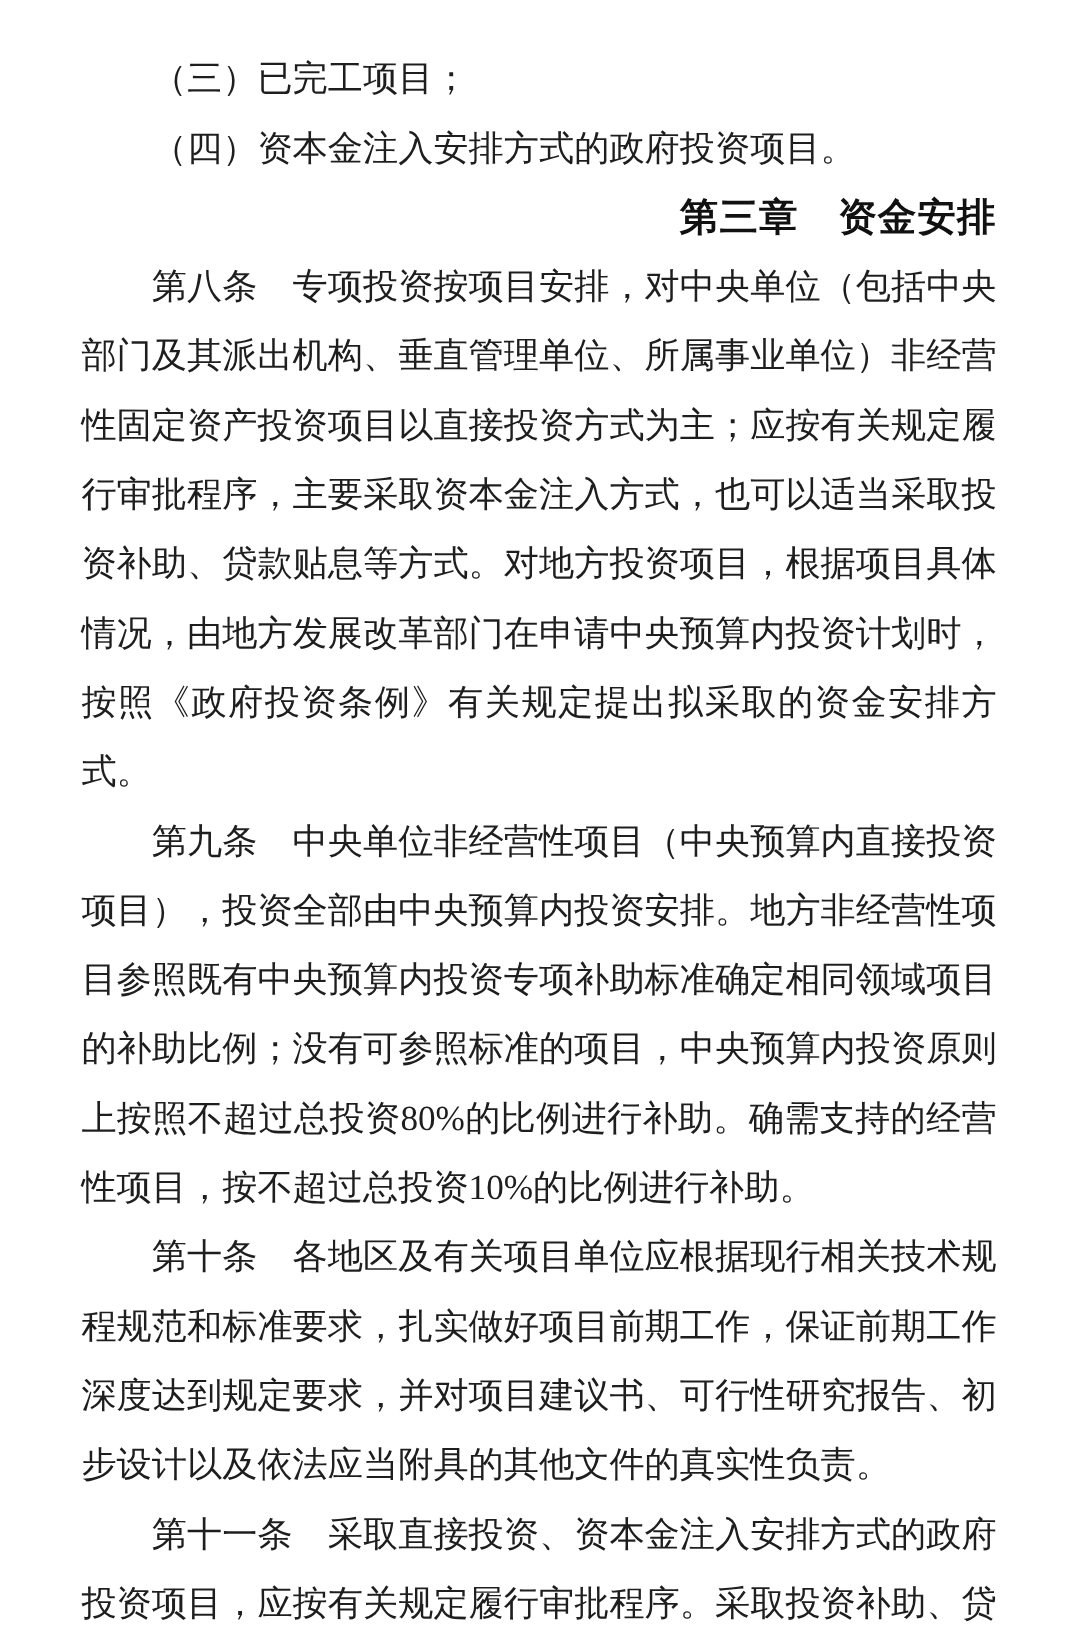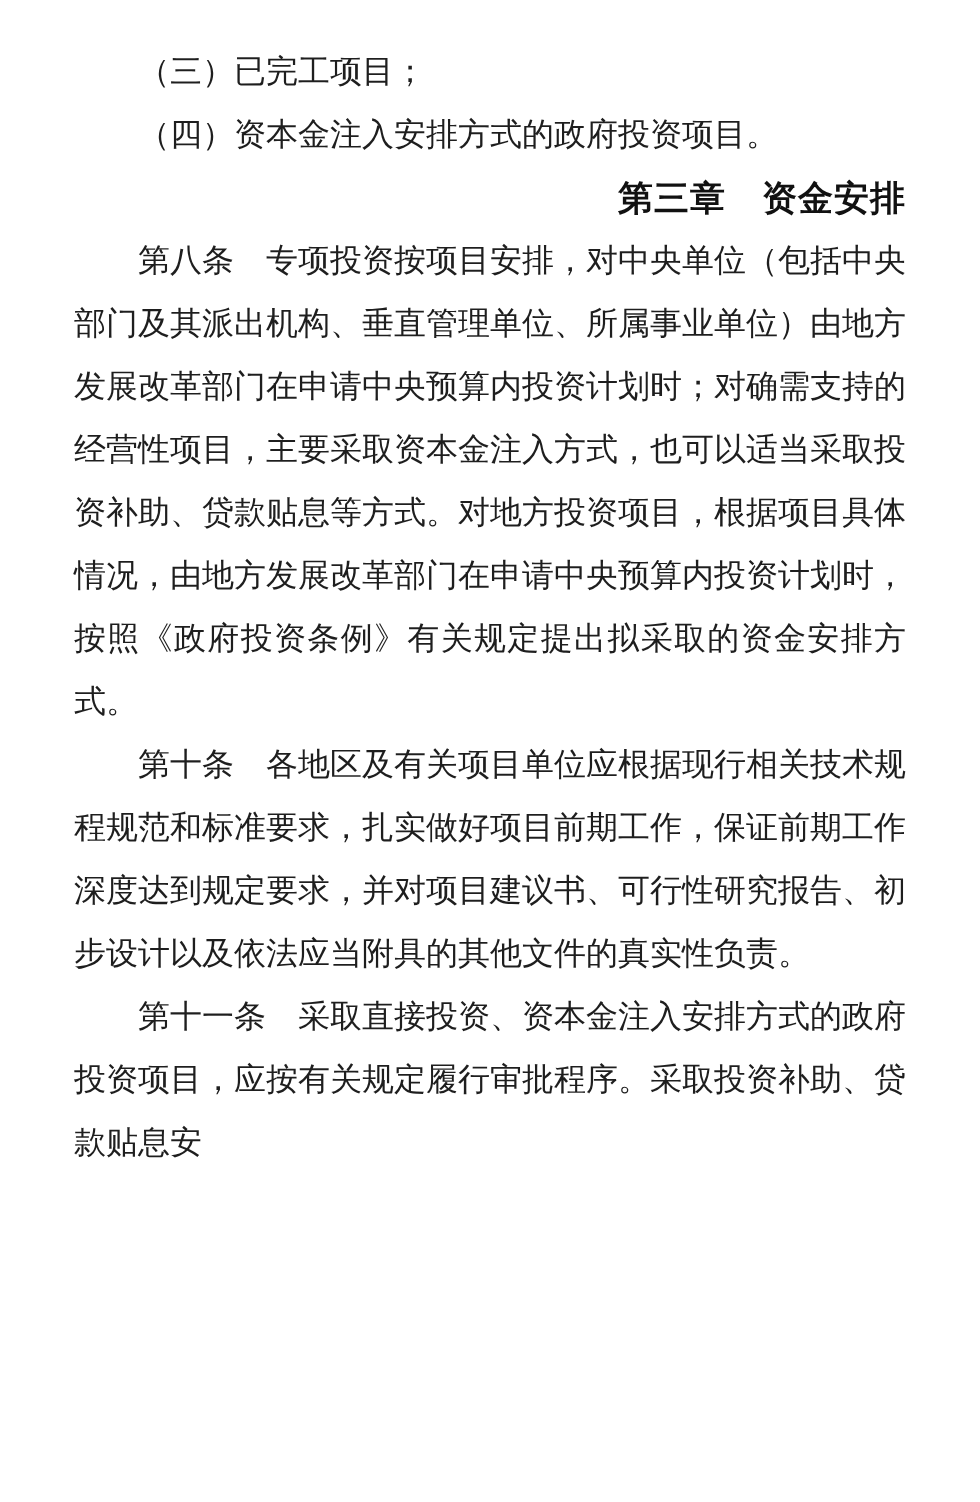--- a/index.html
+++ b/index.html
@@ -52,17 +52,18 @@
   }
 </style>
 </head>
 <body>
 
 <div class="page">
   <div class="content">
     <p class="clause">（三）已完工项目；</p>
     <p class="clause">（四）资本金注入安排方式的政府投资项目。</p>
     <p class="chapter">第三章　资金安排</p>
-    <p class="para">第八条　专项投资按项目安排，对中央单位（包括中央部门及其派出机构、垂直管理单位、所属事业单位）由地方发展改革部门在申请中央预算内投资计划时；对确需支持的经营性项目，主要采取资本金注入方式，也可以适当采取投资补助、贷款贴息等方式。对地方投资项目，根据项目具体情况，由地方发展改革部门在申请中央预算内投资计划时，按照《政府投资条例》有关规定提出拟采取的资金安排方式。</p>
+    <p class="para">第八条　专项投资按项目安排，对中央单位（包括中央部门及其派出机构、垂直管理单位、所属事业单位）非经营性固定资产投资项目以直接投资方式为主；应按有关规定履行审批程序，主要采取资本金注入方式，也可以适当采取投资补助、贷款贴息等方式。对地方投资项目，根据项目具体情况，由地方发展改革部门在申请中央预算内投资计划时，按照《政府投资条例》有关规定提出拟采取的资金安排方式。</p>
+    <p class="para">第九条　中央单位非经营性项目（中央预算内直接投资项目），投资全部由中央预算内投资安排。地方非经营性项目参照既有中央预算内投资专项补助标准确定相同领域项目的补助比例；没有可参照标准的项目，中央预算内投资原则上按照不超过总投资80%的比例进行补助。确需支持的经营性项目，按不超过总投资10%的比例进行补助。</p>
     <p class="para">第十条　各地区及有关项目单位应根据现行相关技术规程规范和标准要求，扎实做好项目前期工作，保证前期工作深度达到规定要求，并对项目建议书、可行性研究报告、初步设计以及依法应当附具的其他文件的真实性负责。</p>
     <p class="para">第十一条　采取直接投资、资本金注入安排方式的政府投资项目，应按有关规定履行审批程序。采取投资补助、贷款贴息安</p>
   </div>
 </div>
 
 </body></html>

